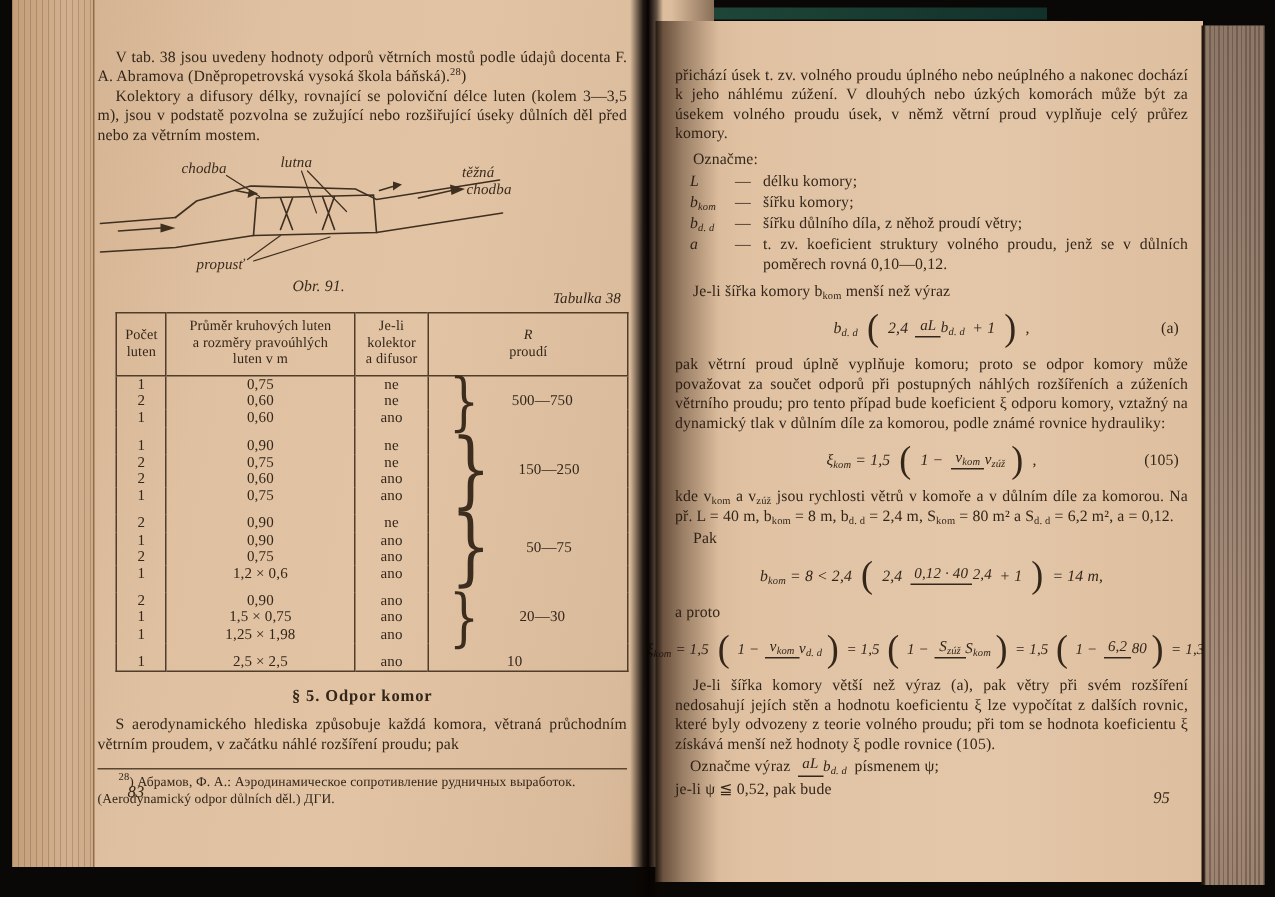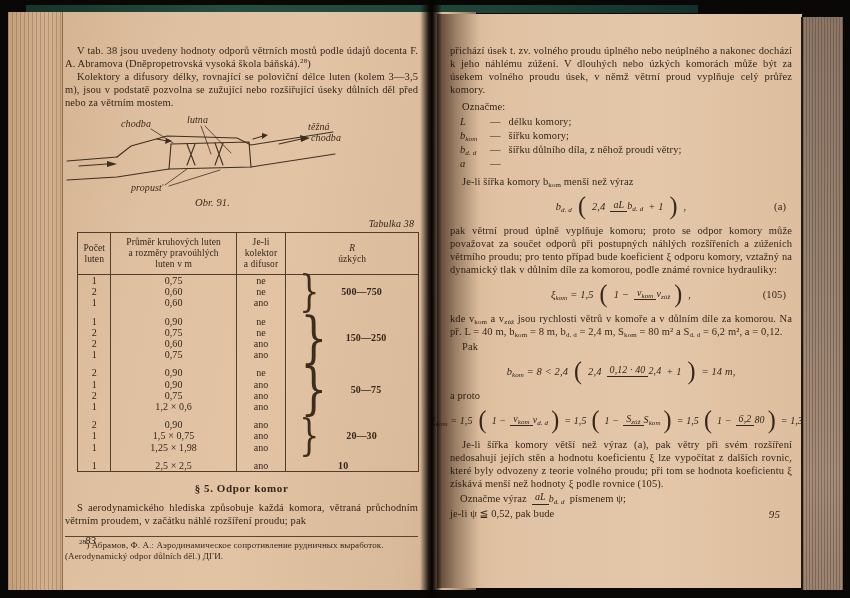--- a/index.html
+++ b/index.html
@@ -3,53 +3,53 @@
 <meta charset="utf-8">
 <style>
   html,body{margin:0;padding:0;background:#0a0806;width:850px;height:598px;overflow:hidden;}
   #stage{position:relative;width:850px;height:598px;background:#0a0806;
          font-family:"Liberation Serif","DejaVu Serif",serif;color:#33261a;}
   
   .cover-stripe{position:absolute;left:26px;top:5px;width:672px;height:8px;
                 background:linear-gradient(90deg,#16352b,#245041 30%,#1d4436 70%,#12302a);
                 filter:blur(.4px);}
   
-  .page-left{position:absolute;left:8px;top:12px;width:468px;height:578px;
+  .page-left{position:absolute;left:8px;top:0;width:468px;height:578px;
              background:linear-gradient(100deg,#cfae8c,#dfc0a0 30%,#e2c4a5 55%,#d9ba9a 85%,#cdab88);}
   .edge-stack-left{position:absolute;left:0;top:0;width:54px;height:100%;
       background:
         repeating-linear-gradient(90deg,rgba(110,78,50,.30) 0 1px,rgba(0,0,0,0) 1px 4px),
         linear-gradient(90deg,#c39e79,#d3b190 70%,#cdab88);
       border-right:1px solid rgba(120,85,55,.55);}
   .gutter-shadow-left{position:absolute;right:0;top:0;width:28px;height:100%;
       background:linear-gradient(90deg,rgba(40,20,8,0) ,rgba(40,20,8,.45));pointer-events:none;}
   .lp-content{position:absolute;left:57px;top:0;width:353px;height:100%;font-size:10.5px;line-height:13px;
               letter-spacing:.1px;}
   .lp-content p{margin:0;text-align:justify;}
   .indent{text-indent:12px;}
   sup{font-size:7px;vertical-align:4px;line-height:0;}
   sub{font-size:7px;vertical-align:-2px;line-height:0;}
   
-  .fig-wrap{margin:4px 0 12px 0;}
+  .fig-wrap{margin:4px 0 0 0;}
   .fig-wrap svg{display:block;}
   .tab-caption{font-style:italic;text-align:right;font-size:10px;margin:-4px 4px 2px 0;font-family:Liberation Serif, serif;}
   
   table.odpor{border-collapse:collapse;margin-left:12px;width:342px;font-size:10px;line-height:11px;
               border:1.2px solid #503d2a;}
   table.odpor th,table.odpor td{border-left:1px solid #503d2a;padding:0;text-align:center;vertical-align:middle;}
   table.odpor th:first-child,table.odpor td:first-child{border-left:none;}
   table.odpor thead th{border-bottom:1px solid #503d2a;font-weight:normal;font-size:9.5px;line-height:11px;
                        padding:4px 2px;}
   table.odpor td{height:11px;}
   table.odpor tr.spacer td{height:7px;}
   .rcell{vertical-align:middle;}
   .rwrap{display:flex;align-items:center;}
   .brace{font-family:"DejaVu Serif",serif;font-weight:300;line-height:.8;margin-left:10px;
          transform:scaleX(.75);color:#3c2d1e;}
-  .rval{flex:1;text-align:center;margin-right:18px;font-weight:bold;}
+  .rval{flex:1;text-align:center;margin-right:18px;}
   
   .sec-head{text-align:center;font-weight:bold;font-size:11px;letter-spacing:.6px;margin:10px 0 6px;}
   .footnote{margin-top:9px;border-top:1px solid #5a4630;padding-top:3px;font-size:9px;line-height:11px;}
   .footnote .fline1{text-indent:14px;}
   .pgnum-left{position:absolute;left:20px;top:522px;font-style:italic;font-size:11px;}
   
   .page-right{position:absolute;left:437px;top:14px;width:365px;height:574px;
               background:linear-gradient(90deg,#a9876a,#d3b291 5%,#e0c2a3 16%,#e4c7a9 60%,#ddbe9e 100%);}
   .gutter-shadow-right{position:absolute;left:0;top:0;width:42px;height:100%;
       background:linear-gradient(90deg,rgba(30,14,6,.55),rgba(30,14,6,0));pointer-events:none;z-index:5;}
@@ -64,21 +64,21 @@
   .formula{display:flex;align-items:center;justify-content:center;position:relative;
            font-style:italic;margin:4px 0;min-height:28px;gap:3px;font-size:10.5px;}
   .mt{margin:0 2px;white-space:nowrap;}
   .frac{display:inline-flex;align-items:center;line-height:1.05;font-size:10px;}
   .frac .num{border-bottom:1px solid #33261a;padding:0 3px 1px;white-space:nowrap;}
   .frac .den{padding-top:1px;white-space:nowrap;}
   .paren{font-size:24px;font-weight:300;line-height:1;font-style:normal;margin:0 1px;transform:scaleY(1.05);}
   .ftag{position:absolute;right:6px;font-style:normal;}
   .inline-sent{display:flex;align-items:center;gap:5px;margin:2px 0;}
   .inline-sent .lead{text-indent:0;}
-  .pgnum-right{position:absolute;right:12px;top:494px;font-style:italic;font-size:11px;}
+  .pgnum-right{position:absolute;right:12px;top:512px;font-style:italic;font-size:11px;}
   
   .edge-stack-right{position:absolute;left:801px;top:17px;width:40px;height:573px;
       background:
         repeating-linear-gradient(90deg,rgba(60,45,35,.35) 0 1px,rgba(0,0,0,0) 1px 3px),
         linear-gradient(180deg,#8d7868,#97816f 40%,#a68d79 80%,#9c8370);
       border-left:2px solid #241810;}
   
   .gutter-core{position:absolute;left:420px;top:0;width:22px;height:598px;
       background:linear-gradient(90deg,rgba(10,5,2,0),rgba(10,5,2,.9) 40%,#070302 55%,rgba(10,5,2,.6) 80%,rgba(10,5,2,0));
       pointer-events:none;z-index:6;}
@@ -158,21 +158,21 @@
                 <div>a rozměry pravoúhlých</div>
                 <div>luten v m</div>
               </th>
               <th>
                 <div>Je-li</div>
                 <div>kolektor</div>
                 <div>a difusor</div>
               </th>
               <th>
                 <div style="font-style: italic;">R</div>
-                <div>úzkých</div>
+                <div>proudí</div>
               </th>
             </tr>
           </thead>
         <tbody>
             <tr>
               <td>1</td>
               <td>0,75</td>
               <td>ne</td>
               <td rowspan="3" class="rcell">
                 <div class="rwrap">
@@ -331,20 +331,21 @@
             <span class="deftext">šířku komory;</span>
           </div>
           <div class="defrow">
             <span class="defsym">b<sub>d. d</sub></span>
             <span class="defdash">—</span>
             <span class="deftext">šířku důlního díla, z něhož proudí větry;</span>
           </div>
           <div class="defrow">
             <span class="defsym">a</span>
             <span class="defdash">—</span>
+            <span class="deftext">t. zv. koeficient struktury volného proudu, jenž se v důlních poměrech rovná 0,10—0,12.</span>
           </div>
         </div>
       <p class="indent" style="margin-top:5px">Je-li šířka komory b<sub>kom</sub> menší než výraz</p>
 
       <div class="formula">
         <span class="mt">b<sub>d. d</sub></span>
         <span class="paren">(</span>
         <span class="mt">2,4</span>
         <span class="frac">
             <span class="num">aL</span>

